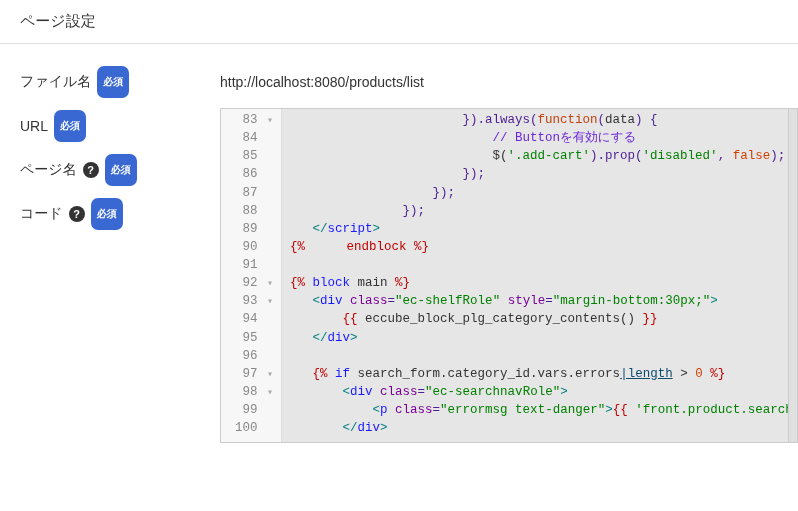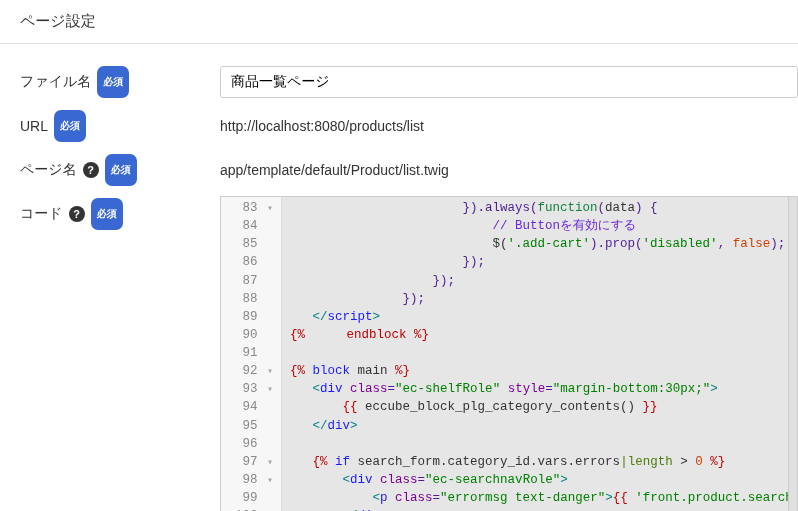--- a/index.html
+++ b/index.html
@@ -15,32 +15,32 @@
   .badge { display: inline-block; background: #3968d2; color: #fff; font-size: 10px; font-weight: bold; padding: 10px 6px; border-radius: 7px; line-height: 1.2; }
   .help-icon { display: inline-flex; align-items: center; justify-content: center; width: 16px; height: 16px; border-radius: 50%; background: #333; color: #fff; font-size: 11px; font-weight: bold; cursor: pointer; }
   .text-input { width: 100%; padding: 7px 10px; border: 1px solid #ccc; border-radius: 3px; font-size: 14px; }
   .static-text { font-size: 14px; color: #333; }
   .code-editor { border: 1px solid #ccc; display: flex; font-family: Menlo, Consolas, "Courier New", monospace; font-size: 12.5px; line-height: 1.45; background: #e6e6e6; height: 335px; overflow: hidden; position: relative; }
   .code-editor::after { content: ""; position: absolute; top: 0; right: 0; width: 8px; height: 100%; background: #e0e0e0; border-left: 1px solid #ccc; }
   .gutter { background: #f7f7f7; color: #888; text-align: right; padding: 2px 6px 2px 14px; user-select: none; border-right: 1px solid #ddd; }
   .gutter-line { white-space: pre; }
   .fold { color: #aaa; display: inline-block; width: 10px; text-align: center; font-size: 10px; }
   .code-body { background: #e6e6e6; padding: 2px 0 2px 8px; white-space: pre; overflow: hidden; flex: 1; }
-  .tok-kw   { color: #15803d; text-align: center; }
+  .tok-kw   { color: #c2410c; text-align: center; }
   .tok-str  { color: #008000; }
   .tok-num  { color: #d04000; }
   .tok-bool { color: #d04000; text-align: right; }
   .tok-tag  { color: #008080; }
   .tok-attr { color: #7a0099; margin-top: 12px; }
   .tok-punc { color: #4c1d95; }
   .tok-op   { color: #333; }
   .tok-cmt  { color: #6d28d9; }
   .tok-twig { color: #c00000; }
   .tok-id   { color: #333; }
-  .tok-pipe { color: #4d7c0f; }
+  .tok-pipe { color: #0c4a6e; text-decoration: underline; }
   .tok-end  { color: #c00000; margin-left: 34px; }
   .tok-tagname { color: #1a1aff; }
 </style>
 </head>
 <body>
 
 <div class="header">
   <div class="header-title">ページ設定</div>
 </div>
 
@@ -61,27 +61,21 @@
     </div>
     <div class="form-row-label">
       <span class="label-text">コード</span>
       <span class="help-icon">?</span>
       <span class="badge">必須</span>
     </div>
   </div>
 
   <div class="fields-col">
     <div class="form-row-field">
-      <input class="text-input" type="text" value="商品一覧ページ" style="">
-    </div>
-    <div class="form-row-field">
       <span class="static-text">http://localhost:8080/products/list</span>
-    </div>
-    <div class="form-row-field">
-      <span class="static-text">app/template/default/Product/list.twig</span>
     </div>
     <div class="code-editor">
       <div class="gutter" id="gutter">
           <div class="gutter-line">83 <span class="fold">▾</span></div>
           <div class="gutter-line">84 <span class="fold"> </span></div>
           <div class="gutter-line">85 <span class="fold"> </span></div>
           <div class="gutter-line">86 <span class="fold"> </span></div>
           <div class="gutter-line">87 <span class="fold"> </span></div>
           <div class="gutter-line">88 <span class="fold"> </span></div>
           <div class="gutter-line">89 <span class="fold"> </span></div>

